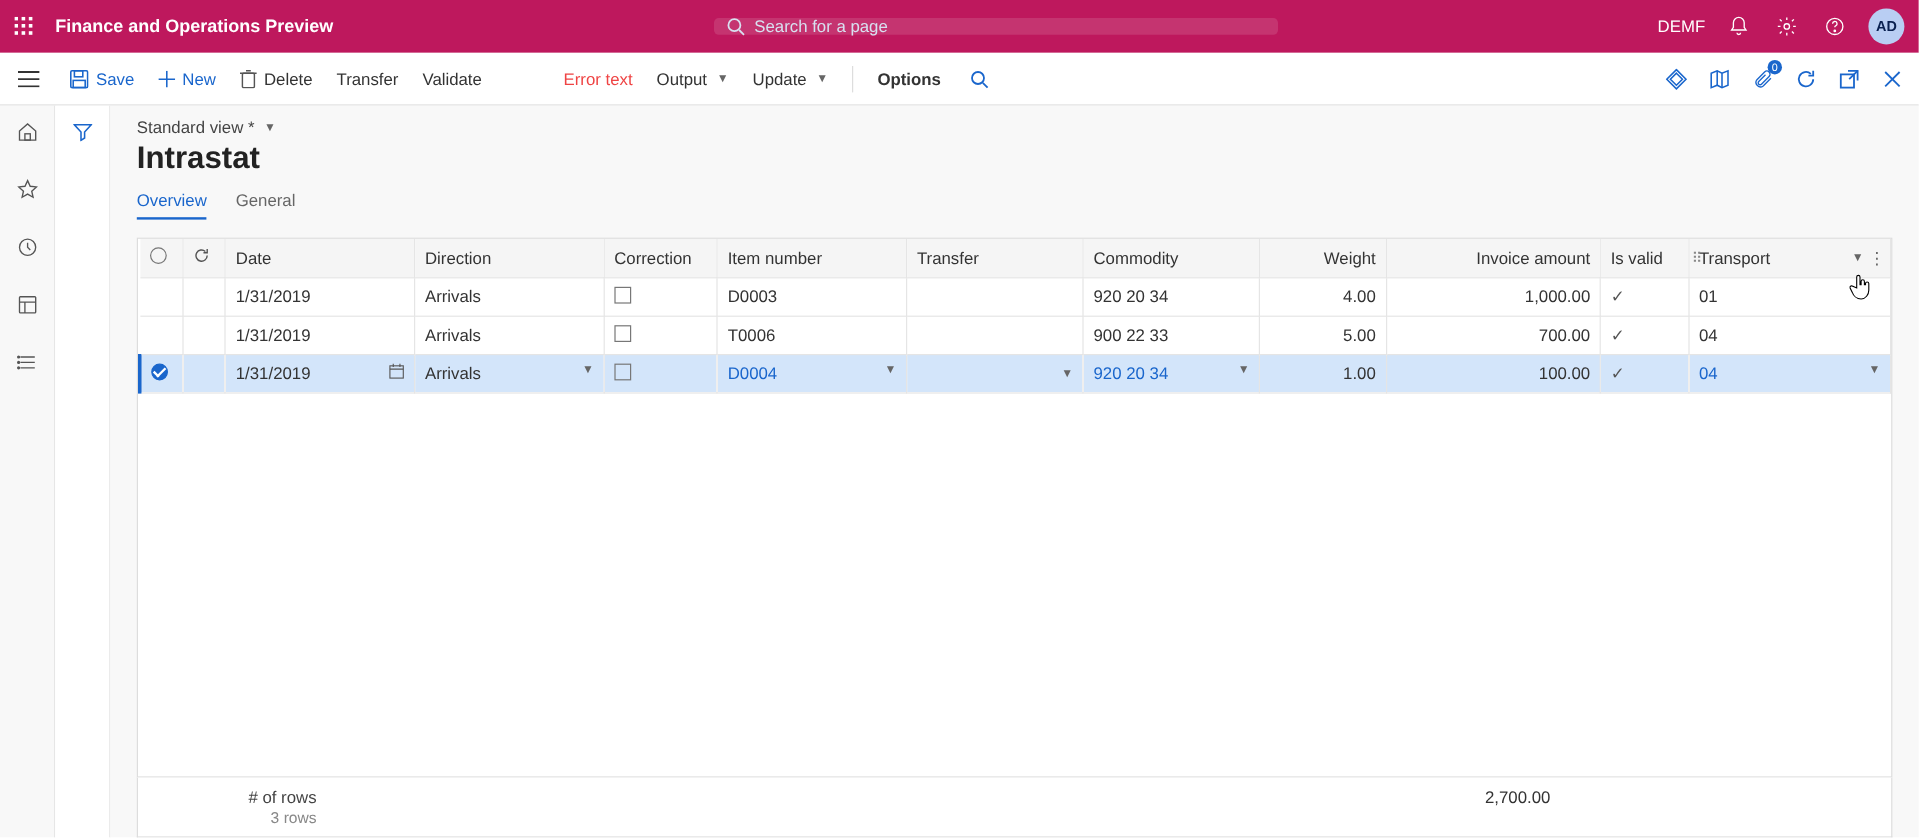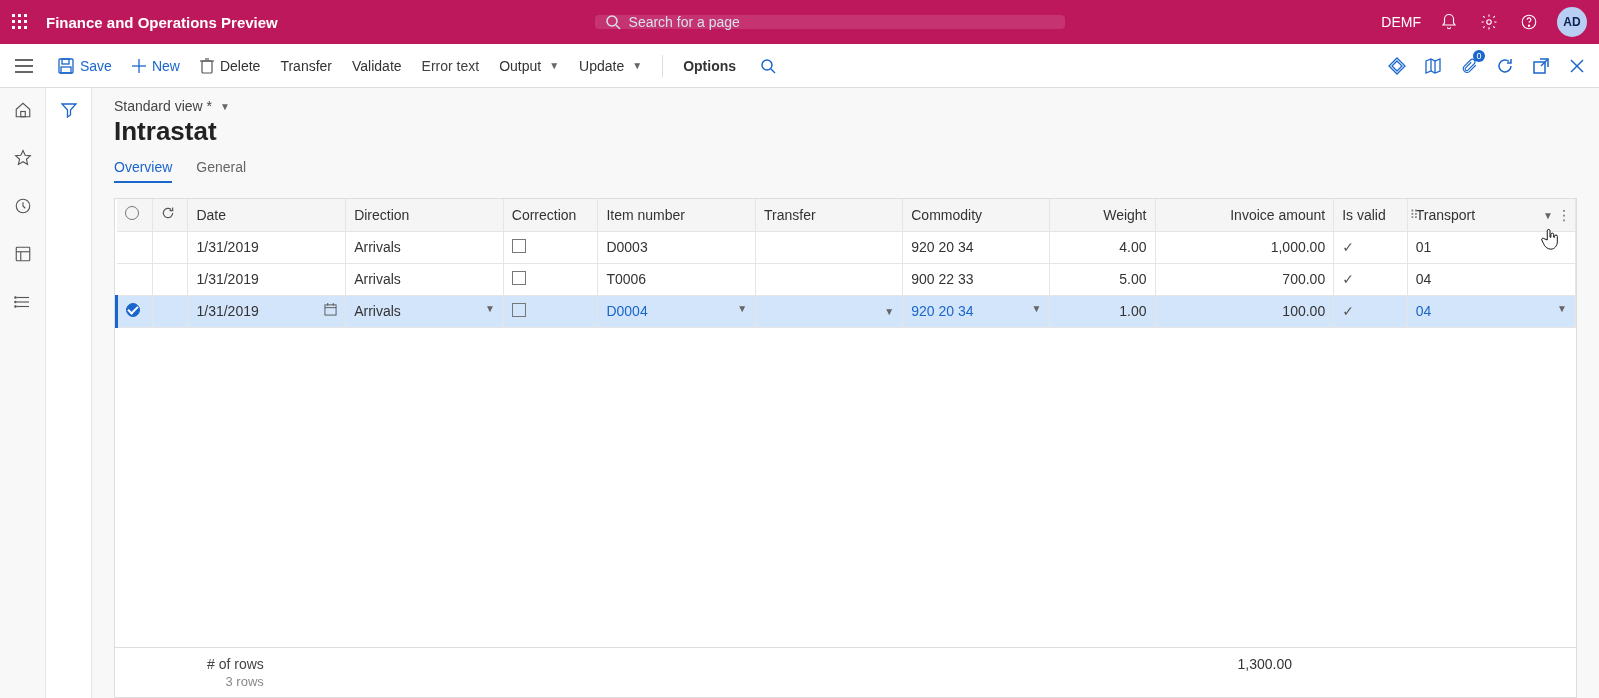--- a/index.html
+++ b/index.html
@@ -17,21 +17,21 @@
   .top-right { display: flex; align-items: center; gap: 16px; margin-right: 4px; }
   .top-right .txt { font-size: 14px; }
   .icon-btn { width: 24px; height: 24px; display: inline-flex; align-items: center; justify-content: center; cursor: pointer; }
   .avatar { width: 30px; height: 30px; border-radius: 50%; background: #b9cef3; color: #0a2151; display: flex; align-items: center; justify-content: center; font-size: 12px; font-weight: 600; }
 
   
   .cmdbar { height: 44px; border-bottom: 1px solid #ddd; display: flex; align-items: center; padding: 0 10px; gap: 20px; background: #fff; }
   .hamburger { width: 28px; display: flex; align-items: center; justify-content: center; cursor: pointer; }
   .cmdbar .cmd { display: inline-flex; align-items: center; gap: 6px; color: #333; cursor: pointer; font-size: 14px; }
   .cmdbar .cmd.blue { color: #1a66cc; }
-  .cmdbar .cmd.disabled { color: #404040; cursor: default; }
+  .cmdbar .cmd.disabled { color: #ef4444; cursor: default; margin-left: 48px; }
   .cmdbar .divider { width: 1px; height: 22px; background: #ddd; }
   .chev { font-size: 10px; color: #666; margin-left: 2px; }
   .cmdbar .options { font-weight: 600; }
   .cmdbar-right { margin-left: auto; display: flex; align-items: center; gap: 12px; }
   .cmdbar-right .icon-btn svg { stroke: #1a66cc; fill: none; }
   .badge-count { position: relative; }
   .badge-count .num { position: absolute; top: -4px; right: -4px; background: #1a66cc; color: #fff; border-radius: 8px; font-size: 9px; padding: 0 3px; line-height: 12px; min-width: 12px; text-align: center; }
 
   
   .body { flex: 1; display: flex; min-height: 0; }
@@ -393,18 +393,18 @@
             </tr>
           </tbody>
         </table>
         </div>
       </div>
       <div class="grid-footer">
         <div class="footer-left">
           <span class="lbl"># of rows</span>
           <span class="sub">3 rows</span>
         </div>
-        <div class="footer-total">1,300.00</div>
+        <div class="footer-total">2,700.00</div>
       </div>
     </div>
     </div>
   </div>
 </div>
 
 </body></html>

